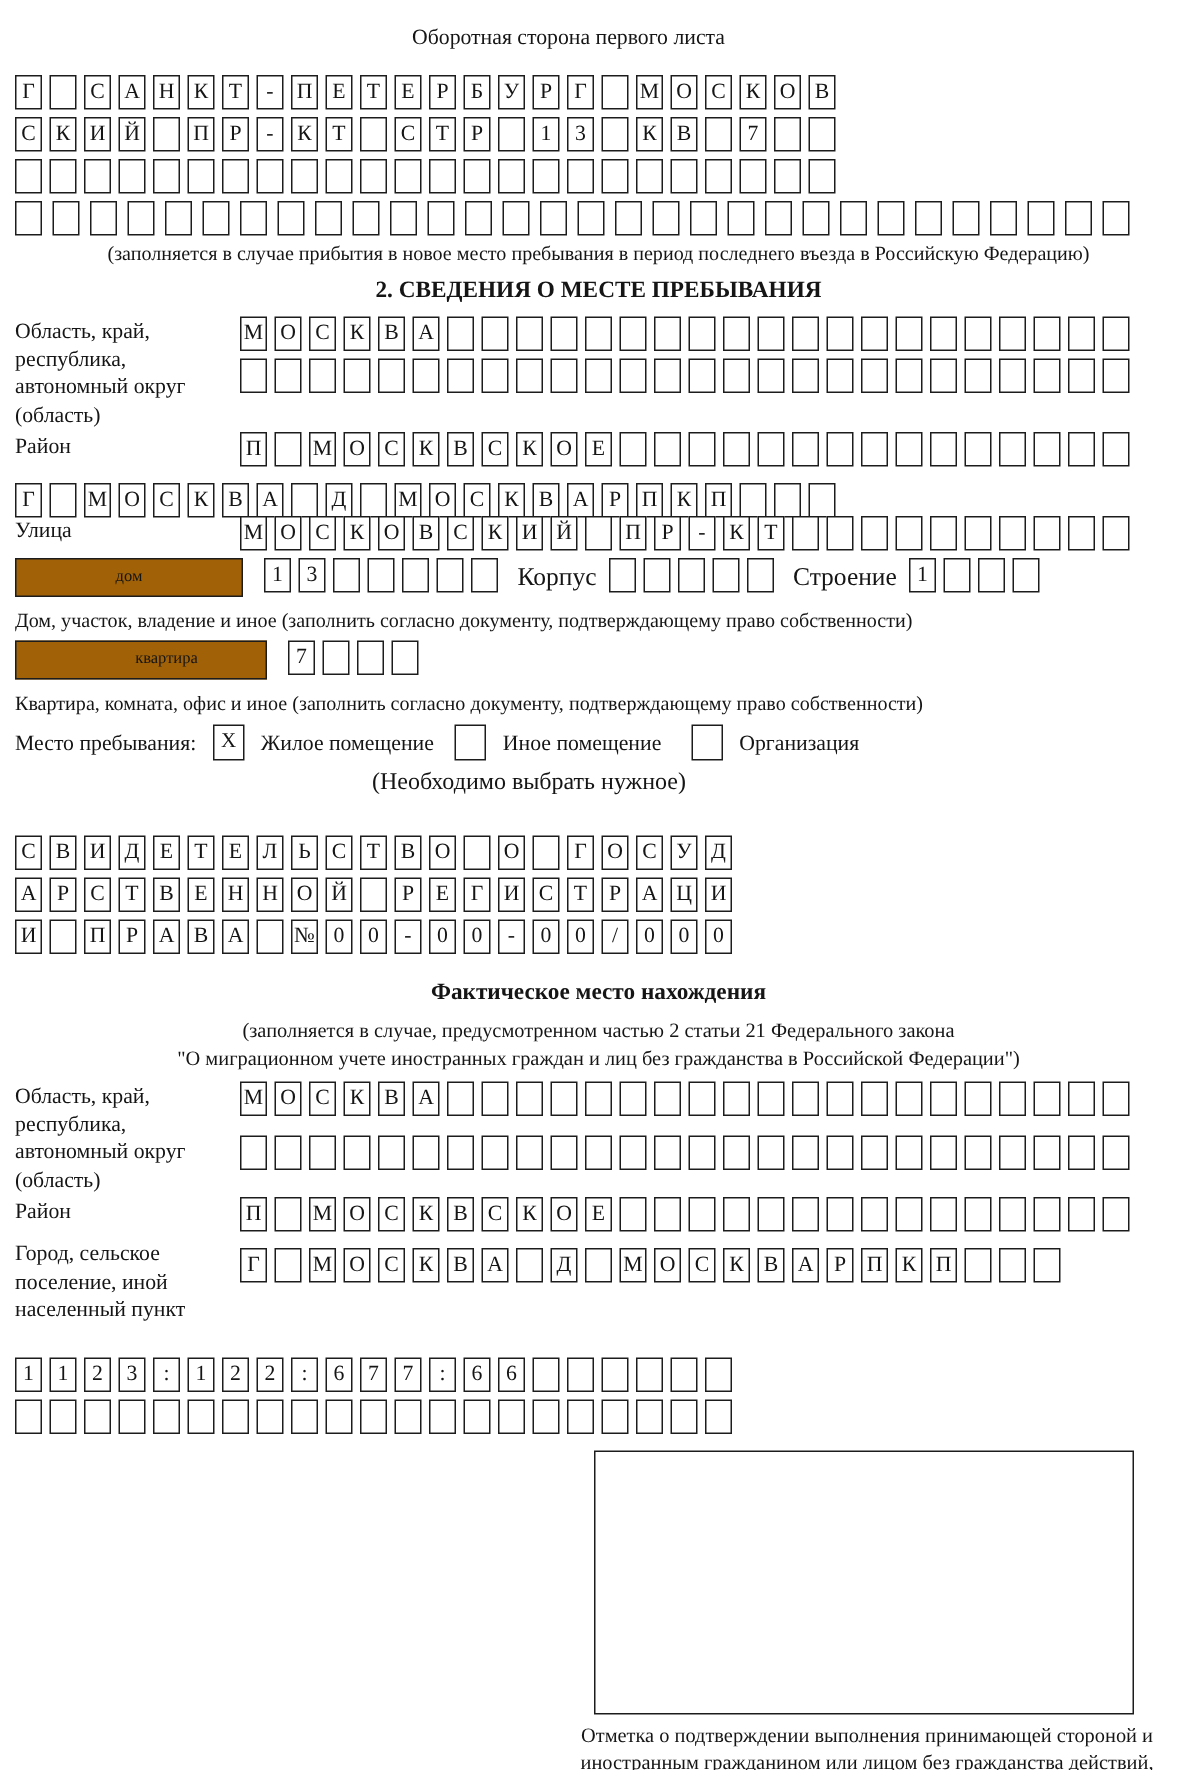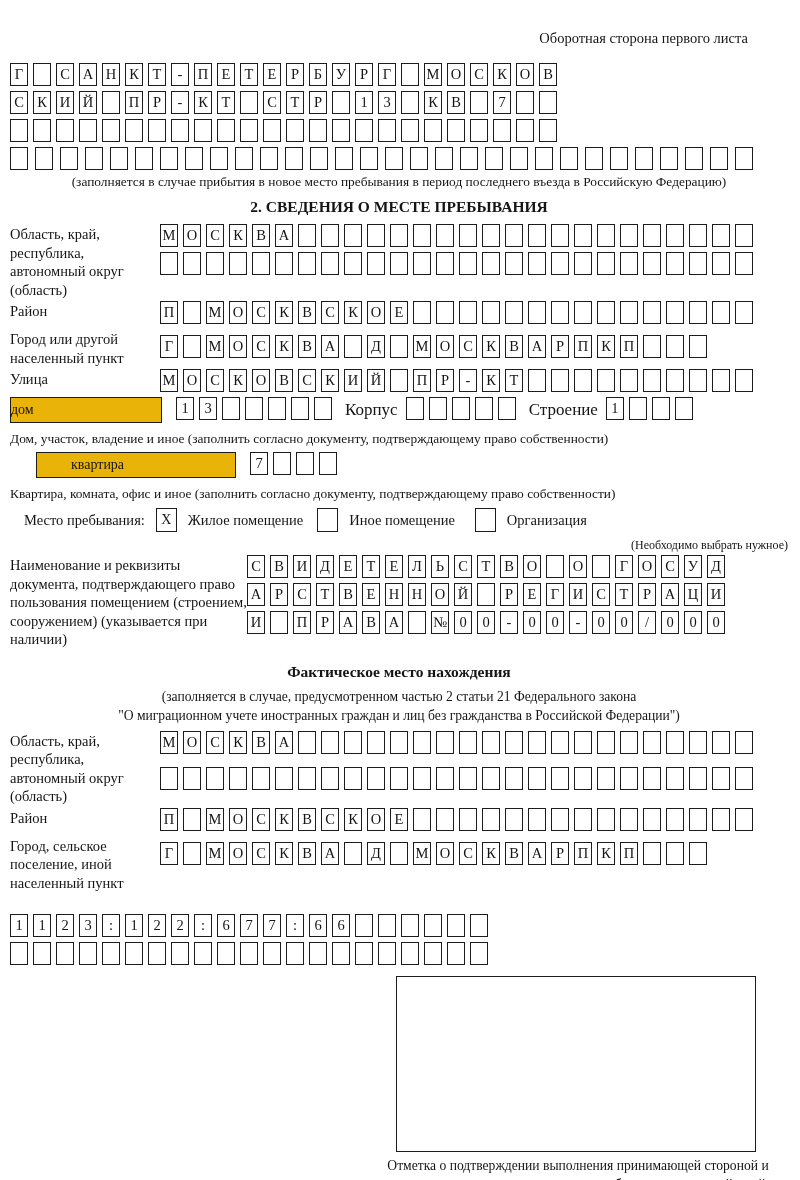--- a/index.html
+++ b/index.html
@@ -2,21 +2,21 @@
 <html><head>
 <meta charset="utf-8">
 <style>
   * { box-sizing: border-box; margin: 0; padding: 0; }
   html, body { background: #fff; }
   body {
     width: 800px; height: 1180px; overflow: hidden;
     font-family: "Liberation Serif", "DejaVu Serif", serif;
     color: #151515; font-size: 14.5px; padding: 8px 12px 0 10px;
   }
-  .top-note { text-align: right; padding-right: 40px; font-size: 14.5px; margin: 22px 0 14px; }
+  .top-note { text-align: center; padding-right: 40px; font-size: 14.5px; margin: 9px 0 14px; }
 
   .frow { display: flex; align-items: flex-start; }
   .flabel { flex: none; font-size: 14.5px; line-height: 18.5px; padding-top: 3px; }
   .w172 { width: 172px; }
   .w150 { width: 150px; }
   .w237 { width: 237px; }
   .w218 { width: 218px; }
 
   .cells-row { white-space: nowrap; height: 28px; padding-top: 2px; }
   .cell {
@@ -26,35 +26,35 @@
   }
   .wide .cell { margin-right: 7px; }
 
   .caption { font-size: 13.4px; margin: 0 0 5px; line-height: 17px; }
   .center { text-align: center; }
   .sec-title { text-align: center; font-weight: bold; font-size: 15.5px; margin: 8px 0 6px; }
 
   .inline-row { white-space: nowrap; margin: 2px 0 3px; height: 30px; }
   .named-box {
     display: inline-block; border: 1.5px solid #1c1c1c; height: 26px; line-height: 23px;
-    text-align: left; vertical-align: top; font-size: 14px; background: #eab308;
+    text-align: center; vertical-align: top; font-size: 11px; background: #a16207;
   }
   .house-box { width: 152px; margin-right: 14px; }
-  .apt-box { width: 200px; margin-left: 26px; margin-right: 14px; padding-left: 34px; }
+  .apt-box { width: 168px; margin-right: 14px; padding-left: 34px; }
   .inline-label { display: inline-block; font-size: 17px; vertical-align: top; line-height: 26px; margin: 0 8px; }
 
-  .stay-row { margin: 6px 14px 2px; white-space: nowrap; }
+  .stay-row { margin: 6px 0 2px; white-space: nowrap; }
   .stay-label { font-size: 14.5px; }
   .checkbox {
     display: inline-block; width: 21px; height: 24px; border: 1.5px solid #1c1c1c;
     text-align: center; line-height: 22px; font-size: 14px; vertical-align: middle;
     margin: 0 11px 4px 11px; background: #fff;
   }
   .opt2 { margin-left: 14px; } .opt3 { margin-left: 20px; }
-  .stay-note { margin-left: 238px; font-size: 12px; margin-bottom: 0; text-align: right; }
+  .stay-note { margin-left: 238px; font-size: 16px; margin-bottom: 24px; }
 
   .pad-top20 { padding-top: 20px; }
   .fact-cap { font-size: 13.6px; text-align: center; line-height: 19px; }
   .stamp-box { width: 360px; height: 176px; border: 1.6px solid #1c1c1c; margin-left: 386px; margin-top: 8px; }
   .stamp-caption { width: 396px; margin-left: 370px; text-align: center; font-size: 13.6px; line-height: 18.5px; margin-top: 5px; }
   .mb4 { margin-bottom: 4px; }
 </style>
 </head>
 <body>
 
@@ -79,21 +79,20 @@
     <div class="cells-row"><span class="cell"></span><span class="cell"></span><span class="cell"></span><span class="cell"></span><span class="cell"></span><span class="cell"></span><span class="cell"></span><span class="cell"></span><span class="cell"></span><span class="cell"></span><span class="cell"></span><span class="cell"></span><span class="cell"></span><span class="cell"></span><span class="cell"></span><span class="cell"></span><span class="cell"></span><span class="cell"></span><span class="cell"></span><span class="cell"></span><span class="cell"></span><span class="cell"></span><span class="cell"></span><span class="cell"></span><span class="cell"></span><span class="cell"></span></div>
   </div>
 </div>
 
 <div class="frow">
   <div class="flabel w150">Район</div>
   <div class="cells-row"><span class="cell">П</span><span class="cell"></span><span class="cell">М</span><span class="cell">О</span><span class="cell">С</span><span class="cell">К</span><span class="cell">В</span><span class="cell">С</span><span class="cell">К</span><span class="cell">О</span><span class="cell">Е</span><span class="cell"></span><span class="cell"></span><span class="cell"></span><span class="cell"></span><span class="cell"></span><span class="cell"></span><span class="cell"></span><span class="cell"></span><span class="cell"></span><span class="cell"></span><span class="cell"></span><span class="cell"></span><span class="cell"></span><span class="cell"></span><span class="cell"></span></div>
 </div>
 
 <div class="frow">
-  <div class="flabel w150">Город или другой населенный пункт</div>
   <div class="cells-row" style="padding-top:8px"><span class="cell">Г</span><span class="cell"></span><span class="cell">М</span><span class="cell">О</span><span class="cell">С</span><span class="cell">К</span><span class="cell">В</span><span class="cell">А</span><span class="cell"></span><span class="cell">Д</span><span class="cell"></span><span class="cell">М</span><span class="cell">О</span><span class="cell">С</span><span class="cell">К</span><span class="cell">В</span><span class="cell">А</span><span class="cell">Р</span><span class="cell">П</span><span class="cell">К</span><span class="cell">П</span><span class="cell"></span><span class="cell"></span><span class="cell"></span></div>
 </div>
 
 <div class="frow">
   <div class="flabel w150">Улица</div>
   <div class="cells-row"><span class="cell">М</span><span class="cell">О</span><span class="cell">С</span><span class="cell">К</span><span class="cell">О</span><span class="cell">В</span><span class="cell">С</span><span class="cell">К</span><span class="cell">И</span><span class="cell">Й</span><span class="cell"></span><span class="cell">П</span><span class="cell">Р</span><span class="cell">-</span><span class="cell">К</span><span class="cell">Т</span><span class="cell"></span><span class="cell"></span><span class="cell"></span><span class="cell"></span><span class="cell"></span><span class="cell"></span><span class="cell"></span><span class="cell"></span><span class="cell"></span><span class="cell"></span></div>
 </div>
 
 <div class="inline-row">
   <span class="named-box house-box">дом</span><span class="cells-row" style="display:inline-block;height:26px;padding-top:0"><span class="cell">1</span><span class="cell">3</span><span class="cell"></span><span class="cell"></span><span class="cell"></span><span class="cell"></span><span class="cell"></span></span><span class="inline-label">Корпус</span><span class="cells-row" style="display:inline-block;height:26px;padding-top:0"><span class="cell"></span><span class="cell"></span><span class="cell"></span><span class="cell"></span><span class="cell"></span></span><span class="inline-label">Строение</span><span class="cells-row" style="display:inline-block;height:26px;padding-top:0"><span class="cell">1</span><span class="cell"></span><span class="cell"></span><span class="cell"></span></span>
@@ -104,21 +103,20 @@
   <span class="named-box apt-box">квартира</span><span class="cells-row" style="display:inline-block;height:26px;padding-top:0"><span class="cell">7</span><span class="cell"></span><span class="cell"></span><span class="cell"></span></span>
 </div>
 <div class="caption">Квартира, комната, офис и иное (заполнить согласно документу, подтверждающему право собственности)</div>
 
 <div class="stay-row">
   <span class="stay-label">Место пребывания:</span><span class="checkbox">X</span><span class="stay-label">Жилое помещение</span><span class="checkbox opt2"></span><span class="stay-label">Иное помещение</span><span class="checkbox opt3"></span><span class="stay-label">Организация</span>
 </div>
 <div class="stay-note">(Необходимо выбрать нужное)</div>
 
 <div class="frow">
-  <div class="flabel w237">Наименование и реквизиты документа, подтверждающего право пользования помещением (строением, сооружением) (указывается при наличии)</div>
   <div>
     <div class="cells-row"><span class="cell">С</span><span class="cell">В</span><span class="cell">И</span><span class="cell">Д</span><span class="cell">Е</span><span class="cell">Т</span><span class="cell">Е</span><span class="cell">Л</span><span class="cell">Ь</span><span class="cell">С</span><span class="cell">Т</span><span class="cell">В</span><span class="cell">О</span><span class="cell"></span><span class="cell">О</span><span class="cell"></span><span class="cell">Г</span><span class="cell">О</span><span class="cell">С</span><span class="cell">У</span><span class="cell">Д</span></div>
     <div class="cells-row"><span class="cell">А</span><span class="cell">Р</span><span class="cell">С</span><span class="cell">Т</span><span class="cell">В</span><span class="cell">Е</span><span class="cell">Н</span><span class="cell">Н</span><span class="cell">О</span><span class="cell">Й</span><span class="cell"></span><span class="cell">Р</span><span class="cell">Е</span><span class="cell">Г</span><span class="cell">И</span><span class="cell">С</span><span class="cell">Т</span><span class="cell">Р</span><span class="cell">А</span><span class="cell">Ц</span><span class="cell">И</span></div>
     <div class="cells-row"><span class="cell">И</span><span class="cell"></span><span class="cell">П</span><span class="cell">Р</span><span class="cell">А</span><span class="cell">В</span><span class="cell">А</span><span class="cell"></span><span class="cell">№</span><span class="cell">0</span><span class="cell">0</span><span class="cell">-</span><span class="cell">0</span><span class="cell">0</span><span class="cell">-</span><span class="cell">0</span><span class="cell">0</span><span class="cell">/</span><span class="cell">0</span><span class="cell">0</span><span class="cell">0</span></div>
   </div>
 </div>
 
 <div class="sec-title" style="margin-top:14px">Фактическое место нахождения</div>
 <div class="fact-cap">(заполняется в случае, предусмотренном частью 2 статьи 21 Федерального закона</div>
 <div class="fact-cap mb4">"О миграционном учете иностранных граждан и лиц без гражданства в Российской Федерации")</div>

